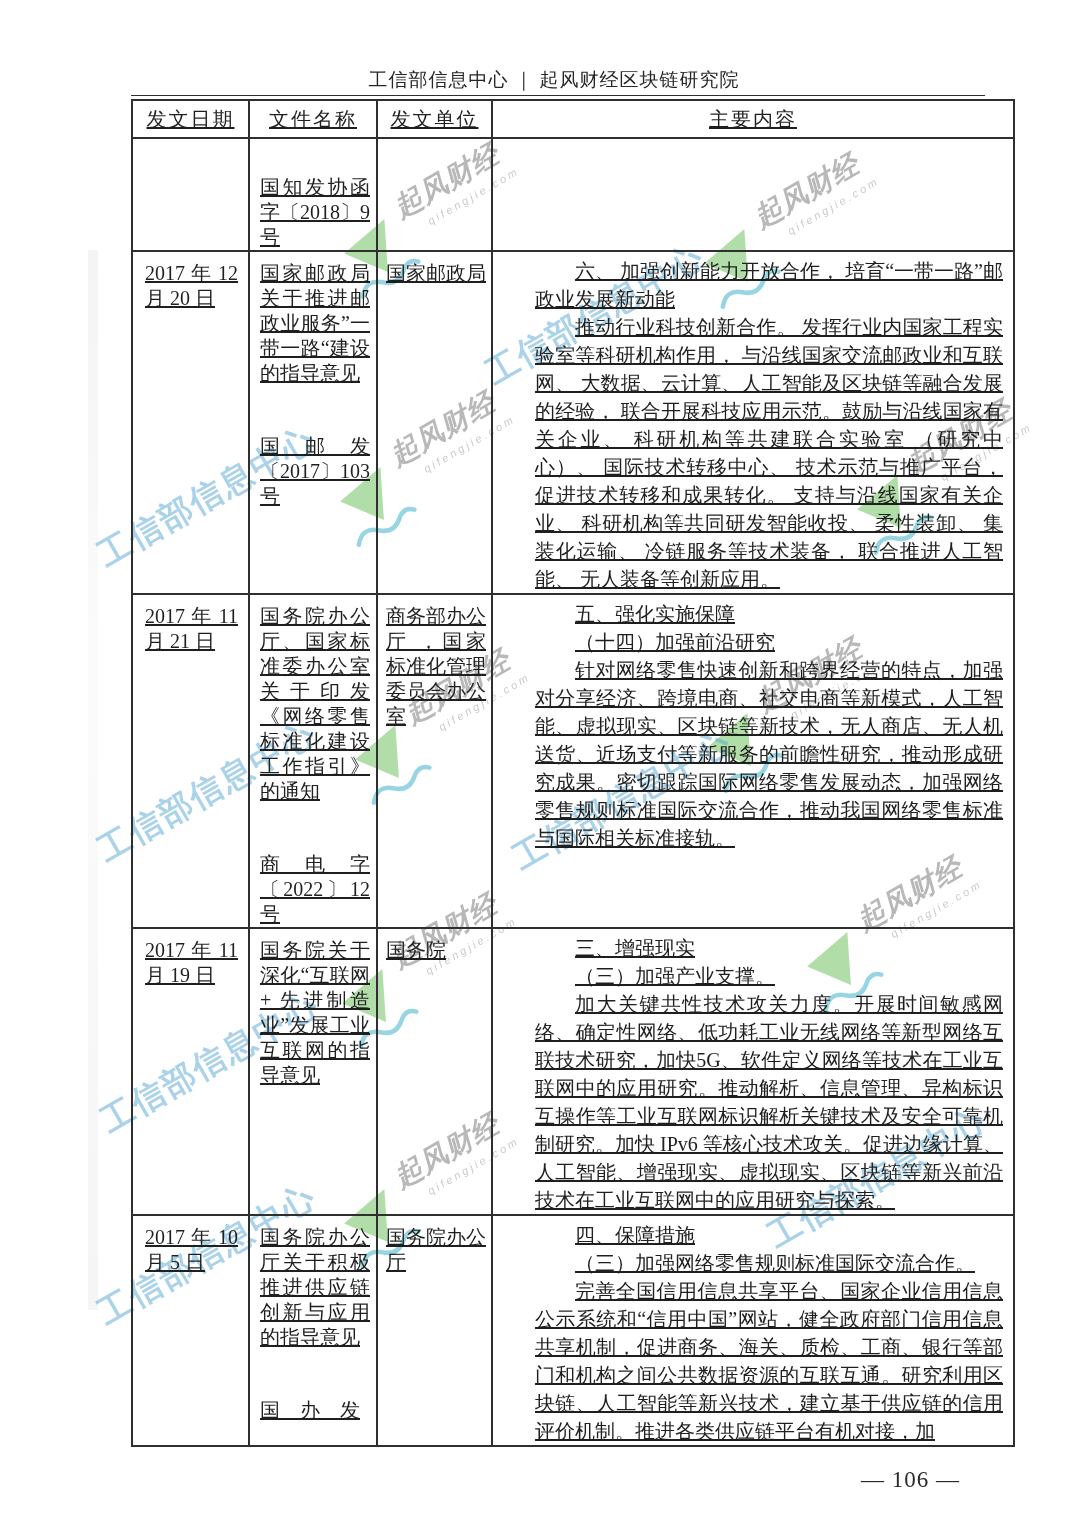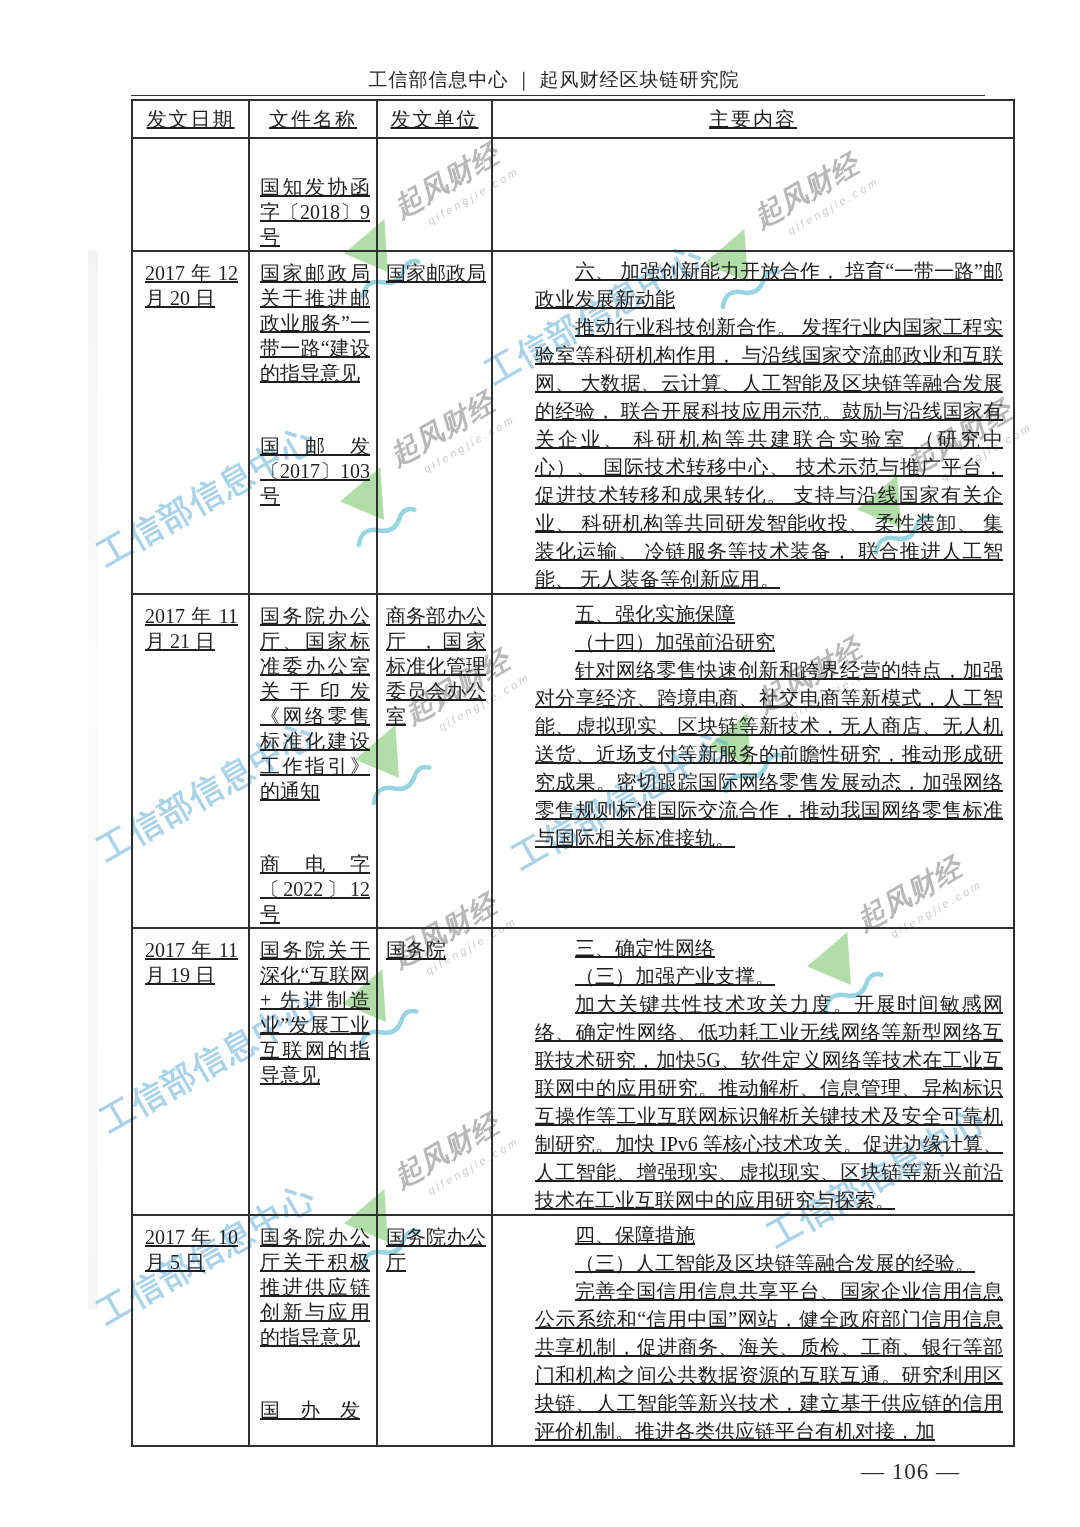--- a/index.html
+++ b/index.html
@@ -78,21 +78,21 @@
   td.c-date   { line-height:25px; padding:9px 10px 0 12px; }
   td.c-name   { line-height:25px; padding:9px 6px 0 10px; }
   td.c-unit   { line-height:25px; padding:9px 5px 0 8px; }
   td.c-content{ line-height:28px; padding:5px 10px 0 10px; }
   .policy-table p { margin:0; }
   td.c-content p { text-indent:2em;margin-left:32px; }
   p.doc-no { margin-top:48px; }
   tr.first-row td.c-name { padding-top:36px; }
 
   .page-footer {
-    margin-top:12px;
+    margin-top:20px;
     text-align:right;
     padding-right:120px;
     font-size:23px; letter-spacing:1px; color:#2a2a2a;
   }
 
   
   .scan-smudge {
     position:absolute; left:88px; top:250px; width:10px; height:1060px;
     background:linear-gradient(to bottom, rgba(0,0,0,0.045), rgba(0,0,0,0.015) 40%, rgba(0,0,0,0.04));
     z-index:0; pointer-events:none;
@@ -276,39 +276,39 @@
               <td class="c-date">
                 <p>2017 年 11 月 19 日</p>
               </td>
               <td class="c-name">
                 <p>国务院关于深化“互联网 + 先进制造业”发展工业互联网的指导意见</p>
               </td>
               <td class="c-unit">
                 <p>国务院</p>
               </td>
               <td class="c-content">
-                <p>三、确定性网络</p>
+                <p>三、增强现实</p>
                 <p>（三）加强产业支撑。</p>
                 <p>加大关键共性技术攻关力度。开展时间敏感网络、确定性网络、低功耗工业无线网络等新型网络互联技术研究，加快5G、软件定义网络等技术在工业互联网中的应用研究。推动解析、信息管理、异构标识互操作等工业互联网标识解析关键技术及安全可靠机制研究。加快 IPv6 等核心技术攻关。促进边缘计算、人工智能、增强现实、虚拟现实、区块链等新兴前沿技术在工业互联网中的应用研究与探索。</p>
               </td>
             </tr>
             <tr style="height: 202px;">
               <td class="c-date">
                 <p>2017 年 10 月 5 日</p>
               </td>
               <td class="c-name">
                 <p>国务院办公厅关于积极推进供应链创新与应用的指导意见</p>
                 <p class="doc-no">国　办　发</p>
               </td>
               <td class="c-unit">
                 <p>国务院办公厅</p>
               </td>
               <td class="c-content">
                 <p>四、保障措施</p>
-                <p>（三）人工智能及区块链等融合发展的经验。</p>
+                <p>（三）加强网络零售规则标准国际交流合作。</p>
                 <p>完善全国信用信息共享平台、国家企业信用信息公示系统和“信用中国”网站，健全政府部门信用信息共享机制，促进商务、海关、质检、工商、银行等部门和机构之间公共数据资源的互联互通。研究利用区块链、人工智能等新兴技术，建立基于供应链的信用评价机制。推进各类供应链平台有机对接，加</p>
               </td>
             </tr>
           </tbody>
       </table>
     </div>
 
     <div class="page-footer">
       <span>— 106 —</span>
     </div>

